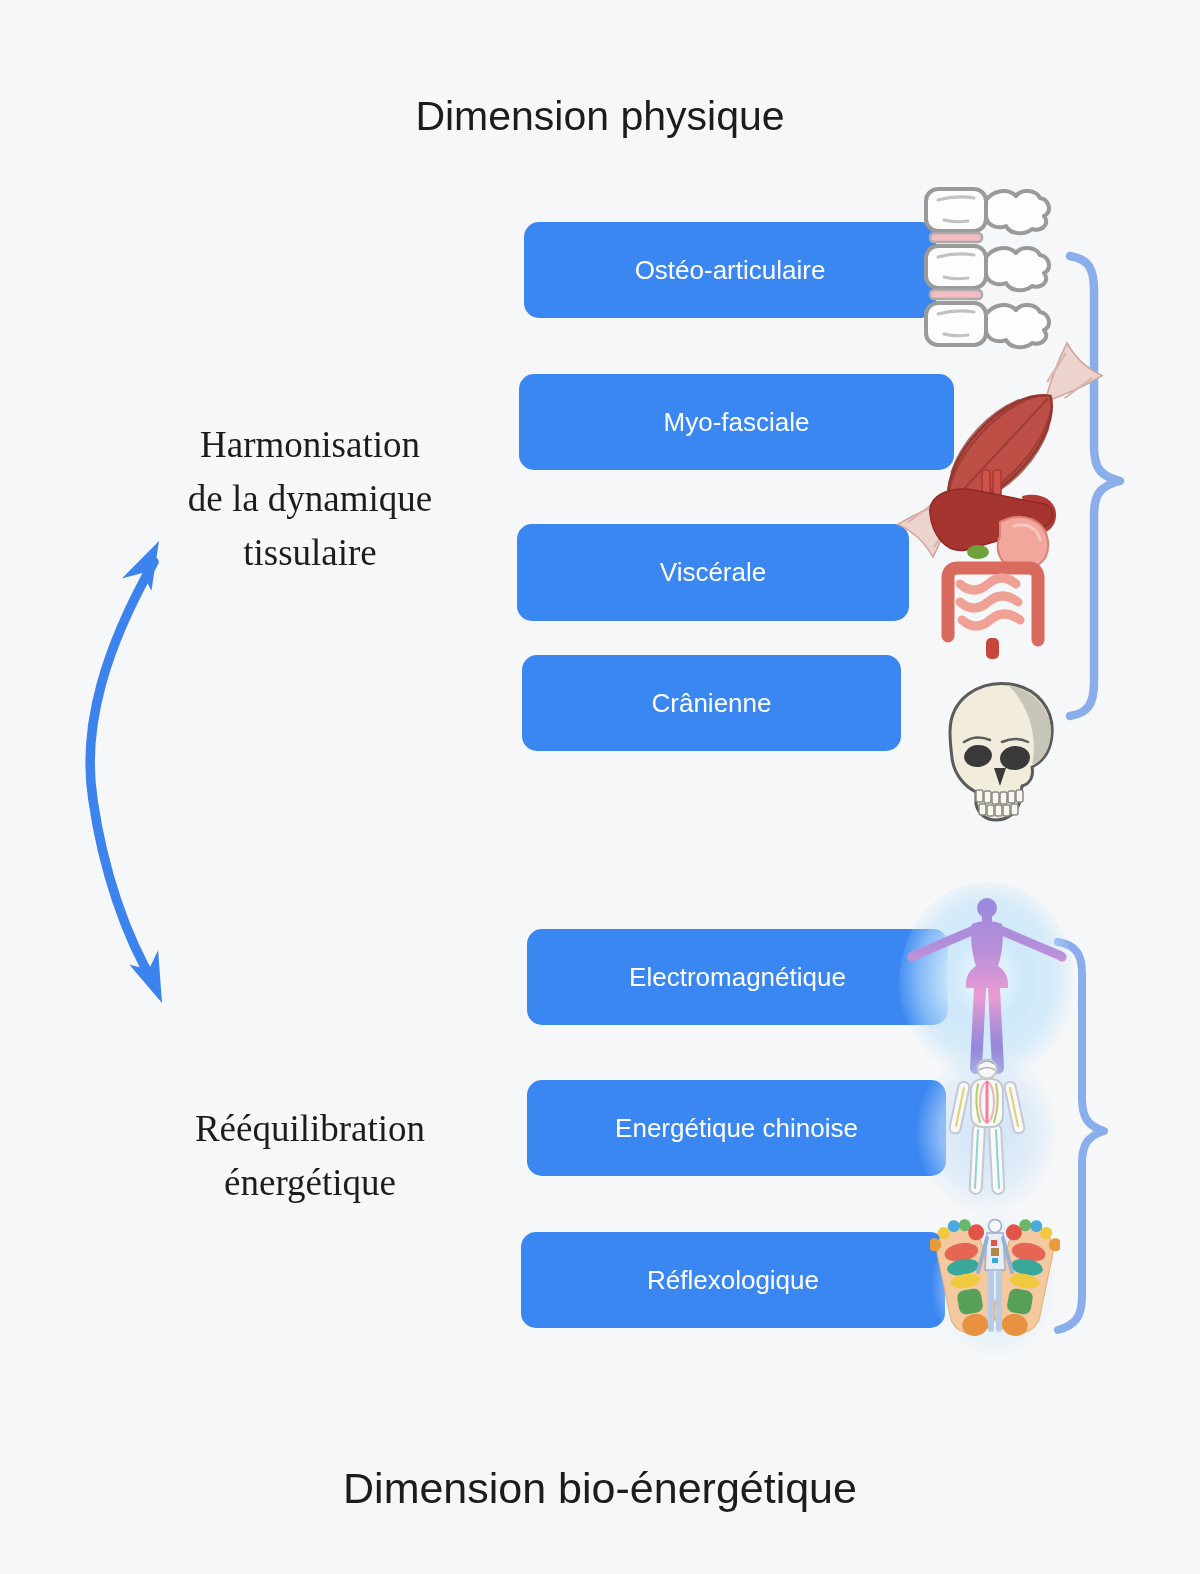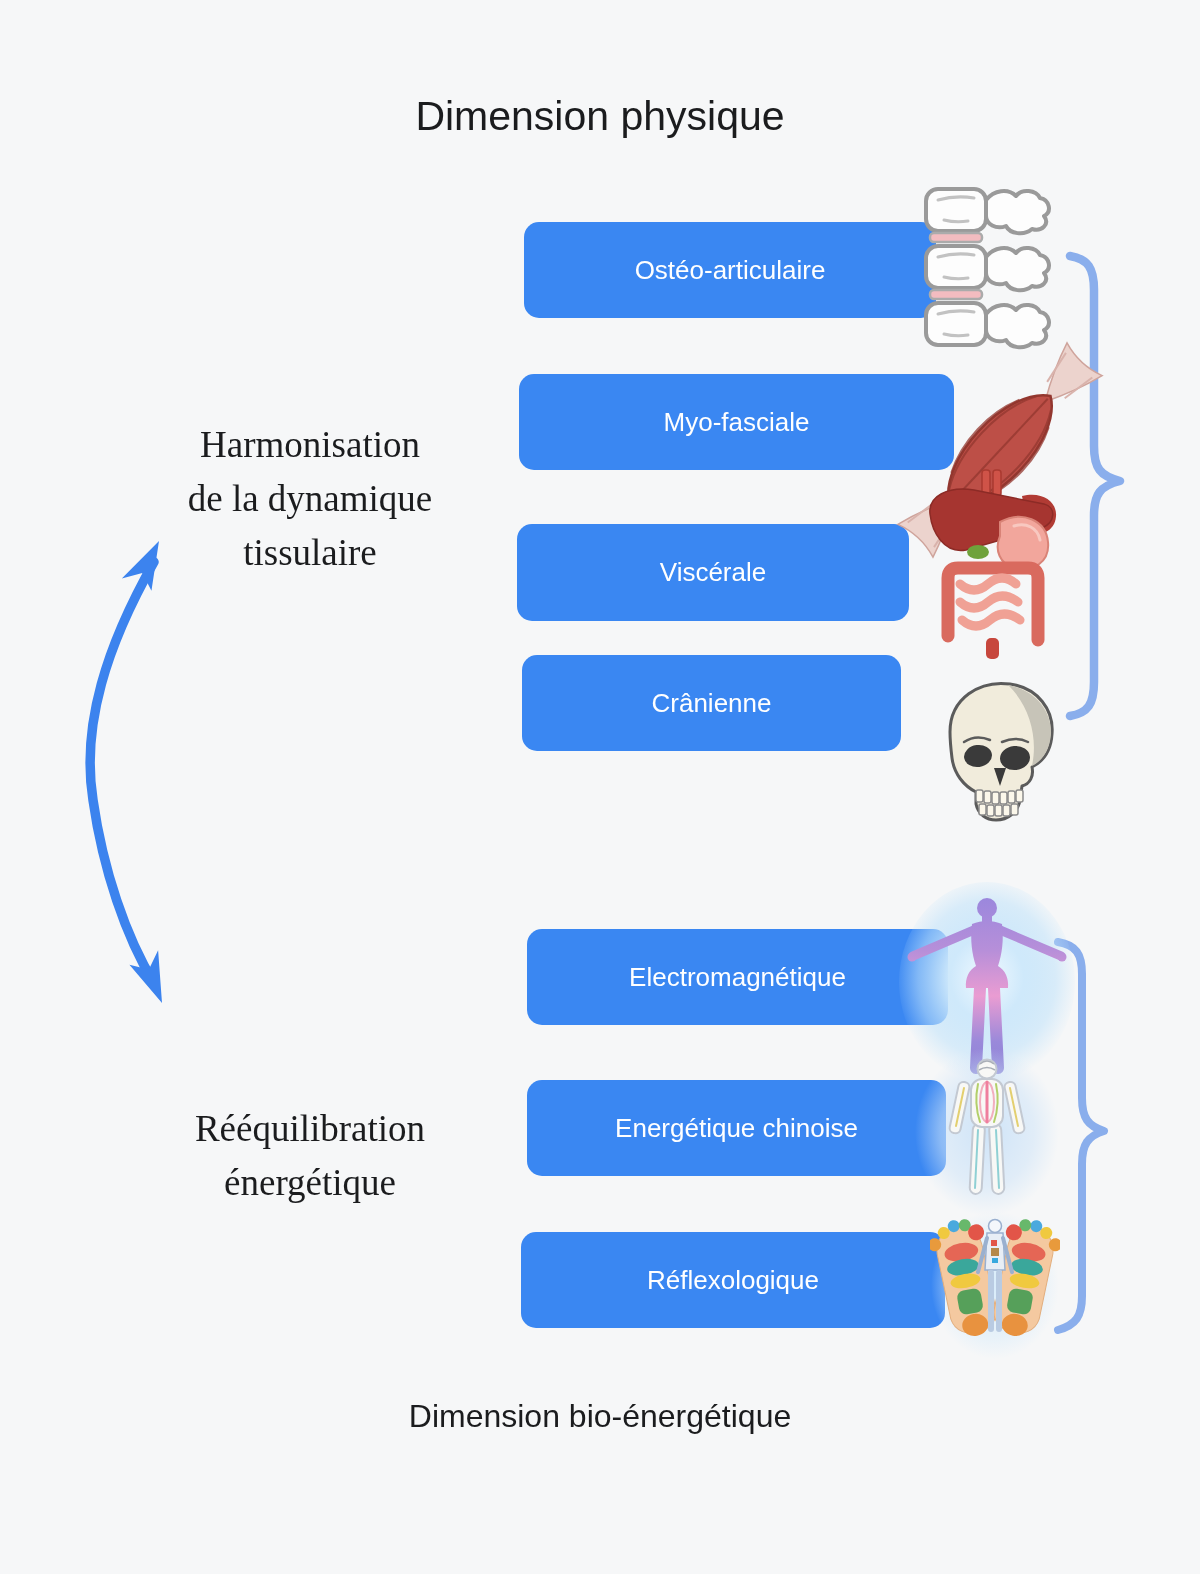--- a/index.html
+++ b/index.html
@@ -15,21 +15,21 @@
     position:relative;width:1200px;height:1574px;overflow:hidden;
     background:var(--canvas-bg);
     font-family:"Liberation Sans","DejaVu Sans",sans-serif;
     color:var(--heading-text);
   }
   .heading{
     position:absolute;left:0;width:1200px;text-align:center;
     font-weight:400;color:var(--heading-text);letter-spacing:0;
   }
   .heading.top{top:79px;font-size:41px;margin-top:14px;}
-  .heading.bottom{top:1398px;font-size:32px;}
+  .heading.bottom{top:1464px;font-size:43px;}
   .side-label{
     position:absolute;text-align:center;font-size:37px;line-height:54px;
     color:var(--heading-text);
     font-family:Liberation Serif, serif;
   }
   .side-label.physical{left:130px;top:418px;width:360px;}
   .side-label.energetic{left:140px;top:1072px;width:340px;margin-top:30px;}
   .pill{
     position:absolute;background:var(--button-blue);border-radius:15px;
     display:flex;align-items:center;justify-content:center;

